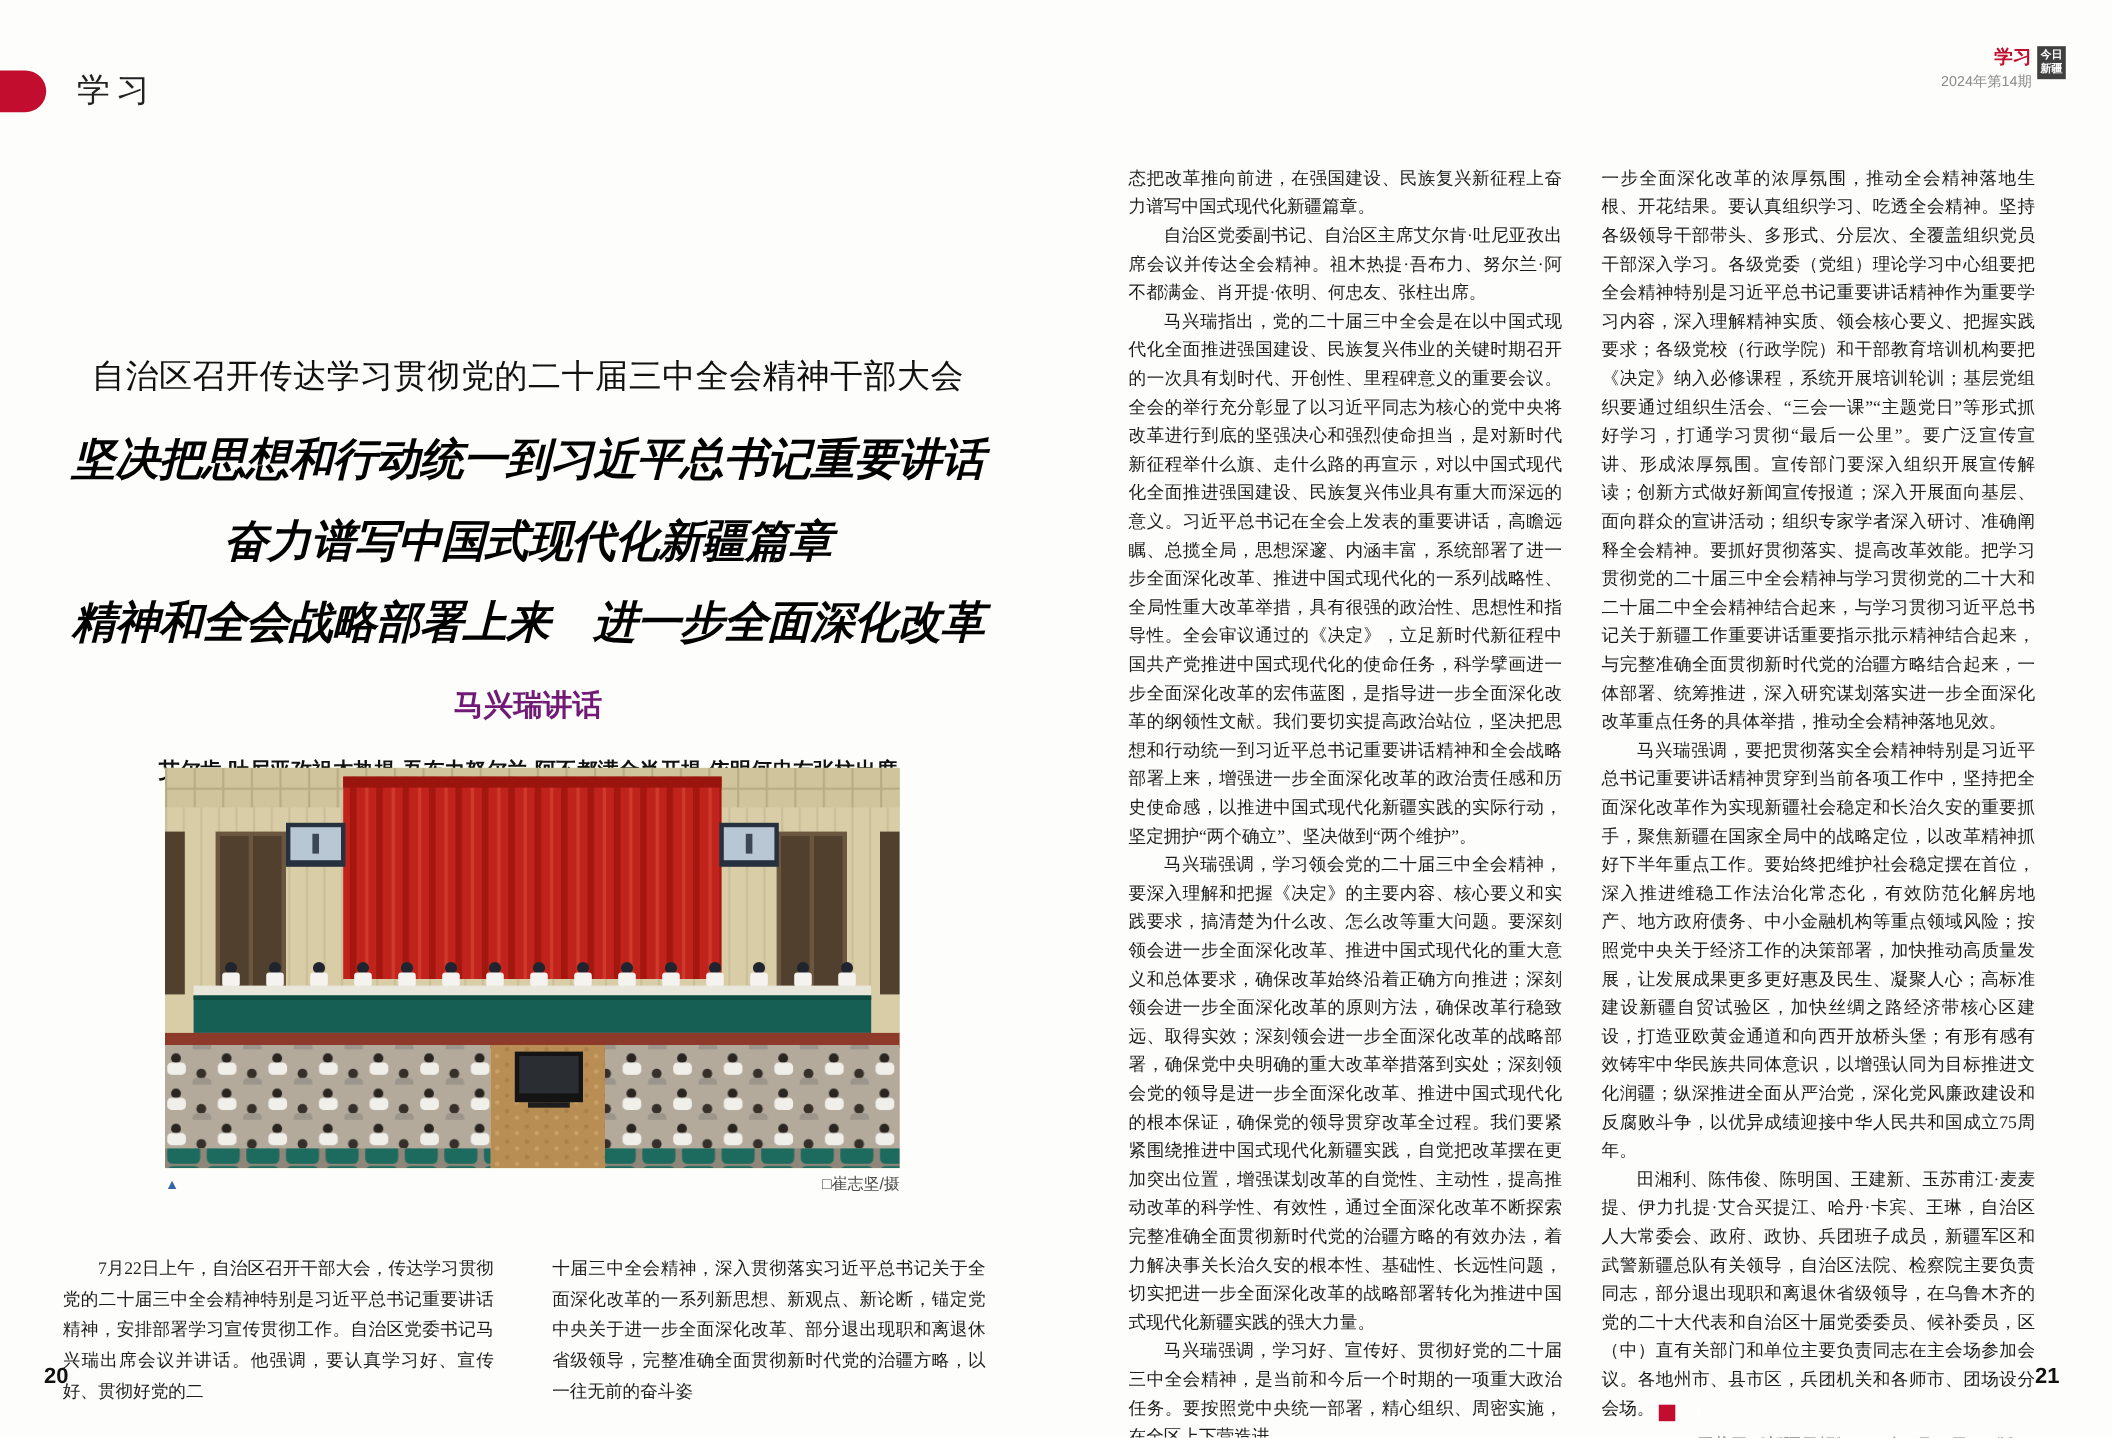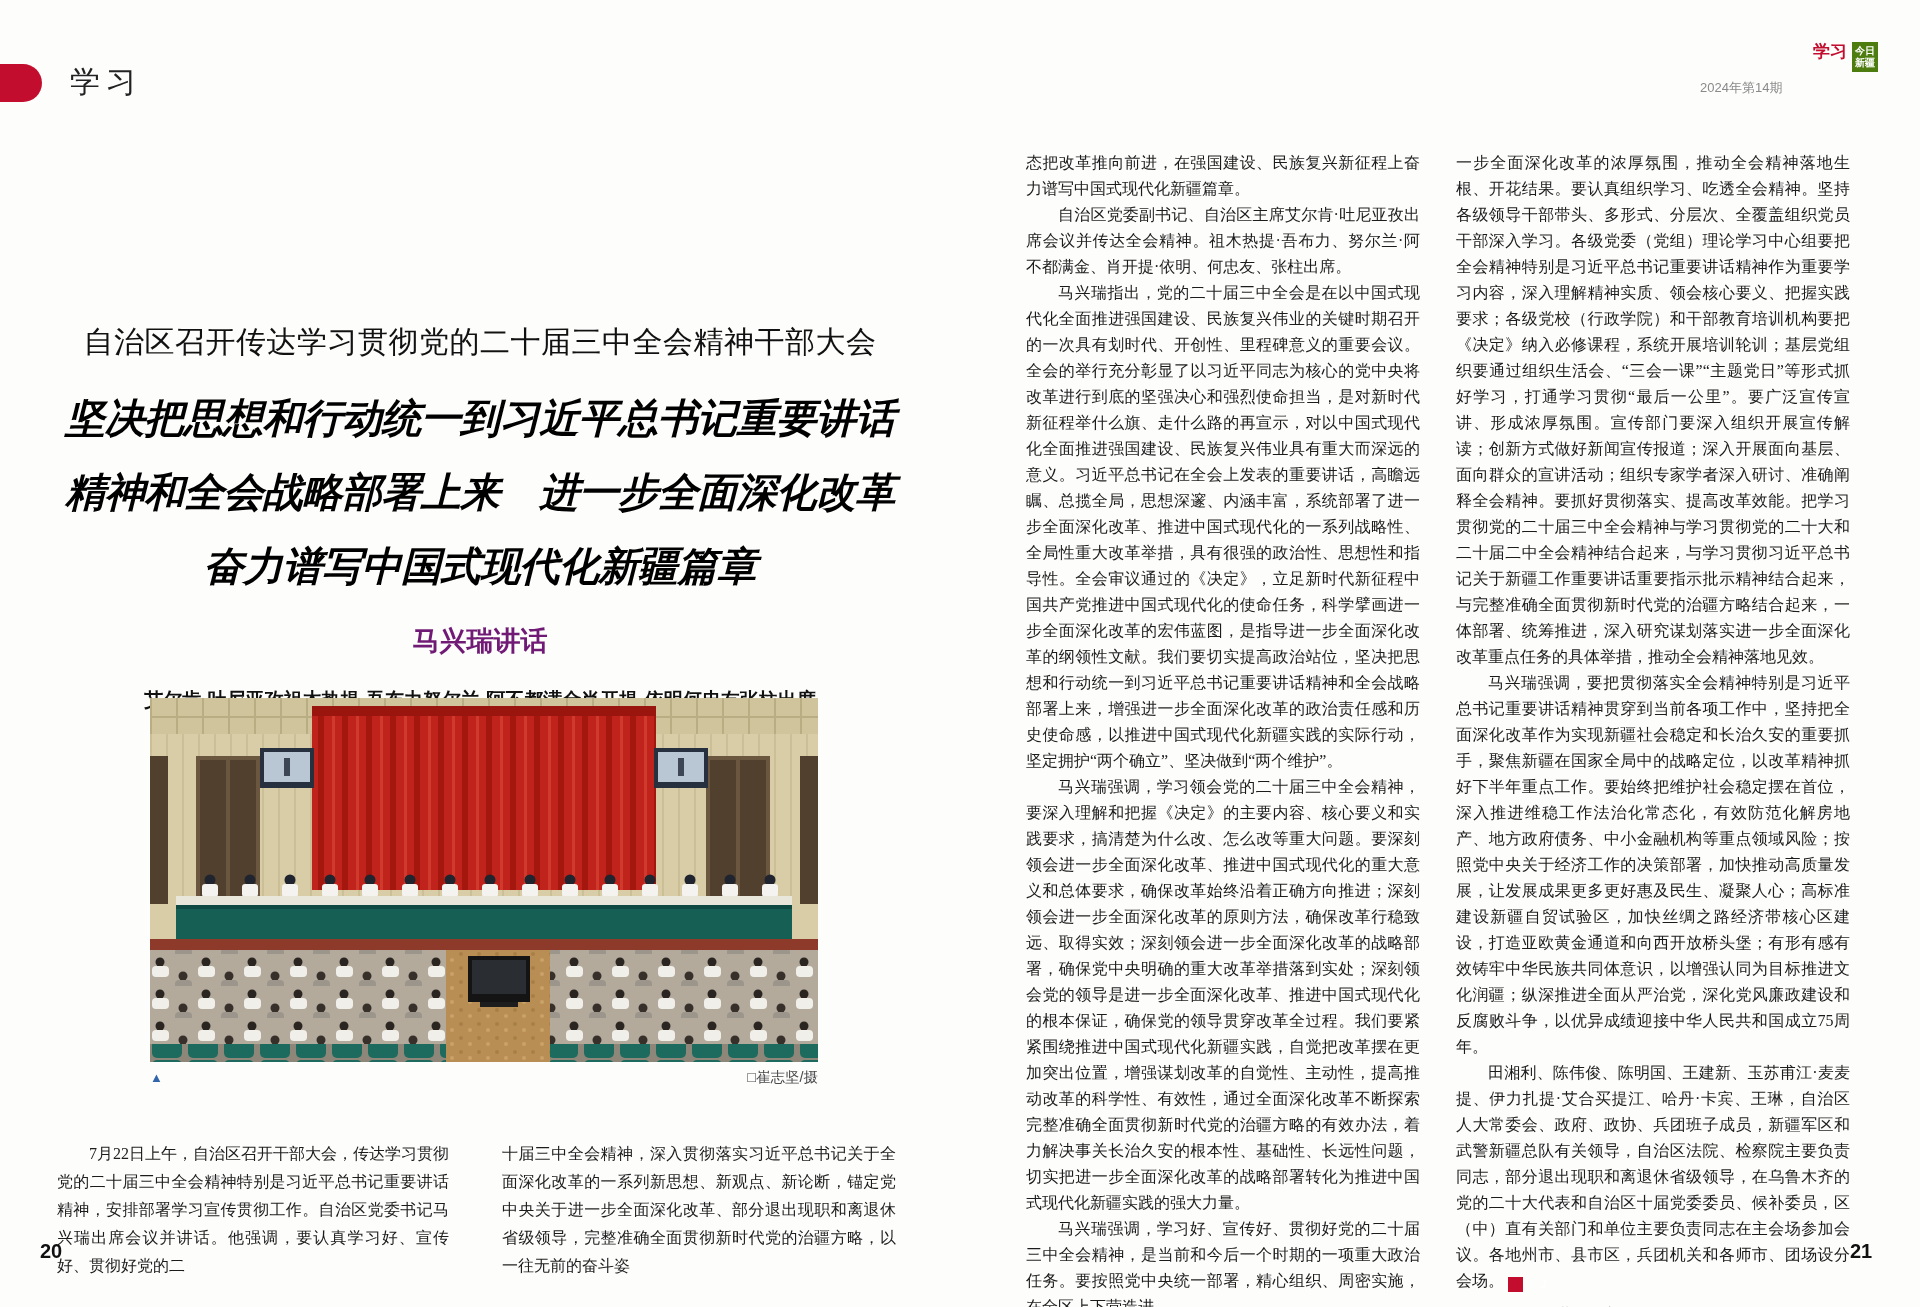--- a/index.html
+++ b/index.html
@@ -62,26 +62,26 @@
   .lcol2 { left:502px; top:1140px; width:394px; line-height:28px; }
   .indent { text-indent:2em; }
 
   
   .mast-section {
     left:1700px; top:40px; width:147px; text-align:right;
     color:#c30d2e; font-weight:900; font-size:17px;
     font-family:"Liberation Sans","DejaVu Sans",sans-serif;
   }
   .mast-issue {
-    left:1700px; top:79px; width:147px; text-align:left;
+    left:1700px; top:65px; width:147px; text-align:right;
     color:#8a8a8a; font-size:13px;
     font-family:"Liberation Sans","DejaVu Sans",sans-serif;
   }
   .mast-logo {
-    left:1852px; top:42px; width:26px; height:30px; background:#4d7c0f;
+    left:1852px; top:42px; width:26px; height:30px; background:#404040;
     color:#fff; font-size:10px; line-height:12px; font-weight:700;
     text-align:center; padding-top:3px;
     font-family:"Liberation Sans","DejaVu Sans",sans-serif;
   }
 
   
   .rcol { width:394px; text-align:justify; font-size:16px; line-height:26px; color:#1c1c1c; }
   .rcol1 { left:1026px; top:150px; }
   .rcol2 { left:1456px; top:150px; }
   .rcol p { text-indent:2em; }
@@ -110,22 +110,22 @@
 
 <div id="canvas">
 
   <div class="abs section-tab"></div>
   <div class="abs section-label">学习</div>
 
   <div class="abs head-block">
     <div class="kicker">自治区召开传达学习贯彻党的二十届三中全会精神干部大会</div>
     <div class="headline">
       <div>坚决把思想和行动统一到习近平总书记重要讲话</div>
+      <div>奋力谱写中国式现代化新疆篇章</div>
       <div>精神和全会战略部署上来　进一步全面深化改革</div>
-      <div>奋力谱写中国式现代化新疆篇章</div>
     </div>
     <div class="speaker">马兴瑞讲话</div>
     <div class="attendees">艾尔肯·吐尼亚孜祖木热提·吾布力努尔兰·阿不都满金肖开提·依明何忠友张柱出席</div>
   </div>
 
   <div class="abs photo-frame">
     <svg width="668" height="364" viewBox="0 0 668 364" xmlns="http://www.w3.org/2000/svg">
       <defs>
         <pattern id="wallstripe" width="16" height="10" patternUnits="userSpaceOnUse">
           <rect width="16" height="10" fill="#d8cda6"></rect>

